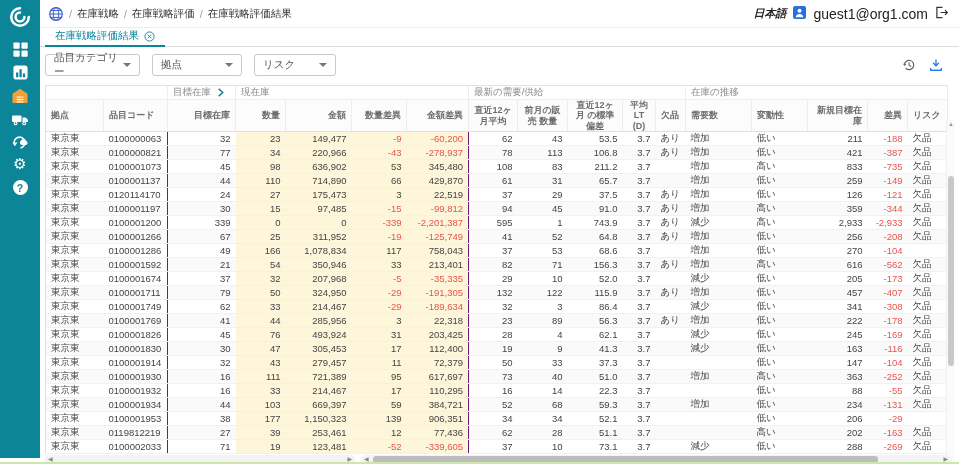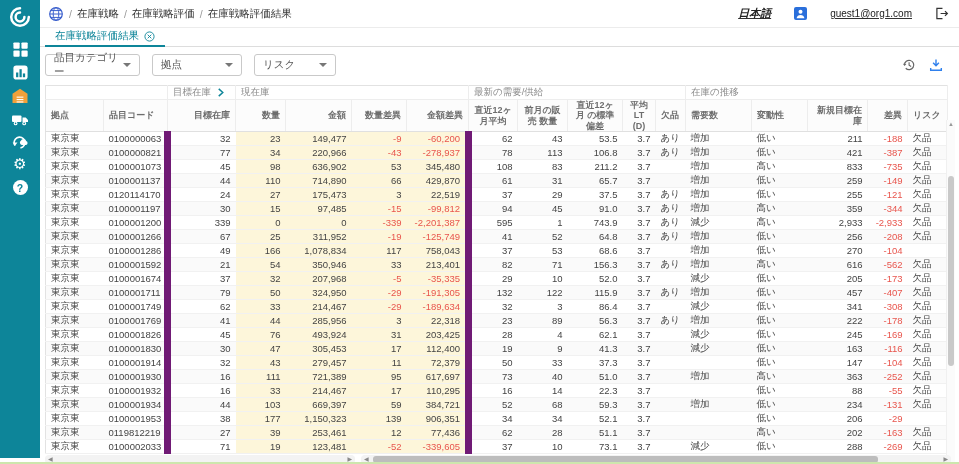--- a/index.html
+++ b/index.html
@@ -18,24 +18,24 @@
   .help-circle{width:15px;height:15px;border-radius:50%;background:#fff;color:#0d8599;
     font-size:10.5px;font-weight:bold;display:flex;align-items:center;justify-content:center;}
   
   .main{position:absolute;left:40px;top:0;width:919px;height:464px;}
   
   .topbar{height:27px;border-bottom:1px solid #ececec;display:flex;align-items:center;
     justify-content:space-between;padding:0 10px 0 8px;}
   .breadcrumb{display:flex;align-items:center;gap:5px;font-size:10.5px;color:#333;}
   .bc-sep{color:#999;}
   .bc-item{cursor:pointer;}
-  .topbar-right{display:flex;align-items:center;gap:23px;text-decoration:underline;}
+  .topbar-right{display:flex;align-items:flex-start;gap:7px;}
   .lang{font-family:"Liberation Serif","DejaVu Serif",serif;font-style:italic;font-weight:bold;
     font-size:11px;color:#222;cursor:pointer;}
-  .email{font-size:10px;color:#222;}
+  .email{font-size:14px;color:#222;}
   
   .tabbar{height:18px;border-bottom:1px solid #ddd;display:flex;align-items:flex-end;padding-left:5px;}
   .tab{display:flex;align-items:center;gap:5px;padding:2px 10px 2px 10px;font-size:10.5px;
     color:#0d8599;border-bottom:2px solid #0d8599;margin-bottom:-1px;cursor:pointer;}
   
   .filterbar{display:flex;align-items:center;gap:12px;padding:7px 8px 5px 5px;}
   .sel{height:22px;border:1px solid #c9c9c9;border-radius:3px;display:flex;align-items:center;
     justify-content:space-between;padding:0 8px;font-size:10.5px;color:#555;cursor:pointer;background:#fff;box-sizing:border-box;}
   .caret{width:0;height:0;border-left:4px solid transparent;border-right:4px solid transparent;
     border-top:4px solid #777;}
@@ -52,21 +52,21 @@
   tr.grow th{height:13px;font-size:9.5px;font-weight:normal;color:#8a8a8a;text-align:left;
     border-bottom:1px solid #ededed;border-right:1px solid #ededed;background:#fff;}
   tr.crow th{height:21px;font-size:9px;font-weight:bold;color:#6d6d6d;
     border-bottom:1px solid #e0e0e0;border-right:1px solid #ededed;background:#fcfcfc;
     white-space:normal;word-break:break-all;line-height:1.15;vertical-align:middle;}
   tbody td{height:14px;font-size:9.5px;color:#444;border-bottom:1px solid #f1f1f1;}
   tbody tr:nth-child(even) td{background:#fafafa;}
   td.yellow{background:#fdf6da !important;}
   td.neg{color:#e8554d;}
   .al{text-align:left;} .ar{text-align:right;} .ac{text-align:center;}
-  td.wall,th.wall{border-right:7px solid #701a75;}
+  td.wall,th.wall{border-right:1px solid #701a75;}
   .grp-label{display:inline-flex;align-items:center;gap:6px;}
   
   .vscroll{position:absolute;top:35px;right:-4px;width:8px;height:390px;background:#fbfbfb;
     border-left:1px solid #f0f0f0;display:flex;flex-direction:column;align-items:center;}
   .vs-arrow{font-size:6px;color:#999;line-height:8px;}
   .vs-thumb{width:6px;height:190px;background:#c9c9c9;border-radius:3px;margin-top:48px;}
   .hscroll-row{display:flex;gap:6px;margin-top:1px;height:9px;}
   .htrack{background:#f3f3f3;border-radius:4px;height:9px;display:flex;align-items:center;
     padding:0 3px;box-sizing:border-box;}
   .htrack.left{width:310px;justify-content:space-between;}
@@ -352,21 +352,21 @@
             <td class="ar yellow">175,473</td>
             <td class="ar yellow">3</td>
             <td class="ar yellow wall">22,519</td>
             <td class="ar">37</td>
             <td class="ar">29</td>
             <td class="ar">37.5</td>
             <td class="ar">3.7</td>
             <td class="al">あり</td>
             <td class="al">増加</td>
             <td class="al">低い</td>
-            <td class="ar">255</td>
+            <td class="ar">126</td>
             <td class="ar neg">-121</td>
             <td class="al">欠品</td>
           </tr>
           <tr>
             <td class="al">東京東</td>
             <td class="al wall">0100001197</td>
             <td class="ar">30</td>
             <td class="ar yellow">15</td>
             <td class="ar yellow">97,485</td>
             <td class="ar yellow neg">-15</td>

